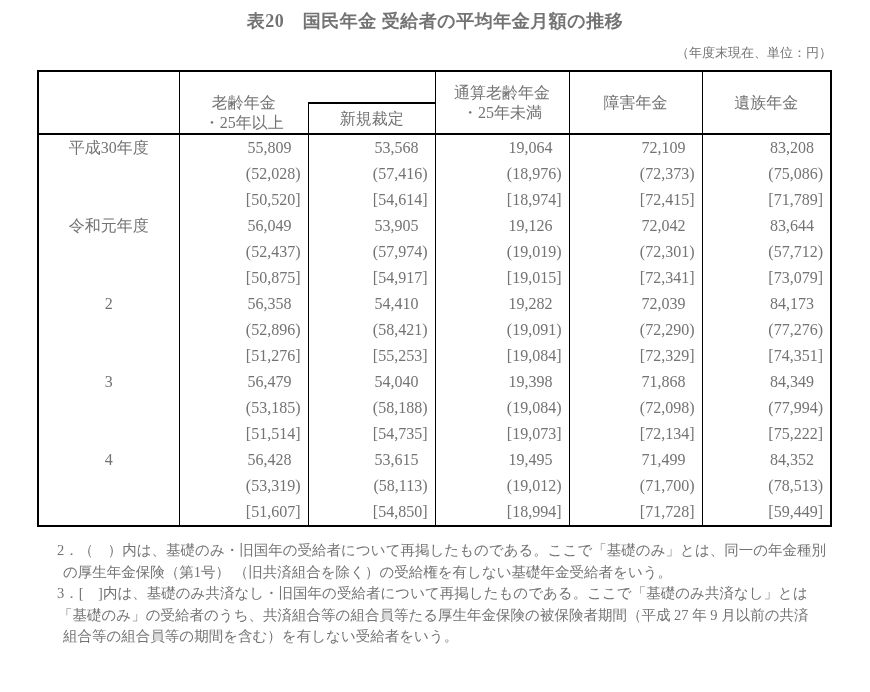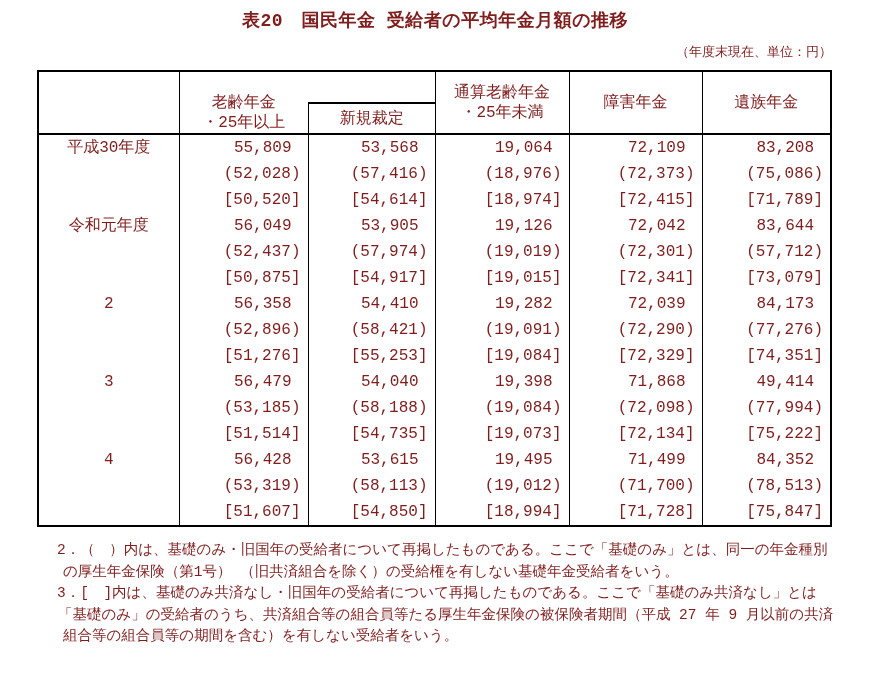--- a/index.html
+++ b/index.html
@@ -1,18 +1,18 @@
 <!DOCTYPE html>
 <html><head>
 <meta charset="utf-8">
 <style>
   html,body{margin:0;padding:0;background:#ffffff;}
   .page{
-    width:870px;height:692px;background:#ffffff;color:#7f1d1d;
-    font-family:Liberation Mono, monospace;
+    width:870px;height:692px;background:#ffffff;color:#737373;
+    font-family:Liberation Serif, serif;
     overflow:hidden;position:relative;
   }
   .title{
     text-align:center;font-weight:bold;font-size:18px;line-height:24px;
     padding-top:9px;letter-spacing:0.5px;
   }
   .unit{
     width:800px;margin:9px 0 0 32px;text-align:right;
     font-size:13px;line-height:22px;
   }
@@ -169,21 +169,21 @@
           <td class="num bracket">[19,084]</td>
           <td class="num bracket">[72,329]</td>
           <td class="num bracket">[74,351]</td>
         </tr>
         <tr>
           <td class="era" rowspan="3">3</td>
           <td class="num plain">56,479</td>
           <td class="num plain">54,040</td>
           <td class="num plain">19,398</td>
           <td class="num plain">71,868</td>
-          <td class="num plain">49,414</td>
+          <td class="num plain">84,349</td>
         </tr>
         <tr>
           <td class="num paren">(53,185)</td>
           <td class="num paren">(58,188)</td>
           <td class="num paren">(19,084)</td>
           <td class="num paren">(72,098)</td>
           <td class="num paren">(77,994)</td>
         </tr>
         <tr>
           <td class="num bracket">[51,514]</td>
@@ -205,21 +205,21 @@
           <td class="num paren">(58,113)</td>
           <td class="num paren">(19,012)</td>
           <td class="num paren">(71,700)</td>
           <td class="num paren">(78,513)</td>
         </tr>
         <tr>
           <td class="num bracket">[51,607]</td>
           <td class="num bracket">[54,850]</td>
           <td class="num bracket">[18,994]</td>
           <td class="num bracket">[71,728]</td>
-          <td class="num bracket">[75,847]</td>
+          <td class="num bracket">[59,449]</td>
         </tr>
       </tbody>
   </table>
 
   <div class="notes">
     <div class="nl2">2．（　）内は、基礎のみ・旧国年の受給者について再掲したものである。ここで「基礎のみ」とは、同一の年金種別</div>
     <div class="nl3">の厚生年金保険（第1号） （旧共済組合を除く）の受給権を有しない基礎年金受給者をいう。</div>
     <div class="nl4">3．[　]内は、基礎のみ共済なし・旧国年の受給者について再掲したものである。ここで「基礎のみ共済なし」とは</div>
     <div class="nl5">「基礎のみ」の受給者のうち、共済組合等の組合員等たる厚生年金保険の被保険者期間（平成 27 年 9 月以前の共済</div>
     <div class="nl6">組合等の組合員等の期間を含む）を有しない受給者をいう。</div>

